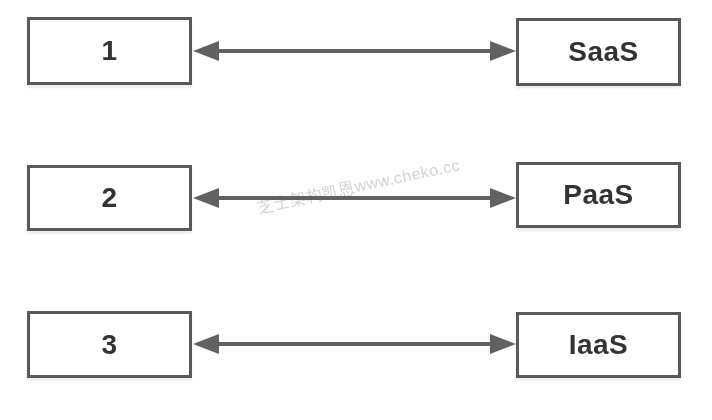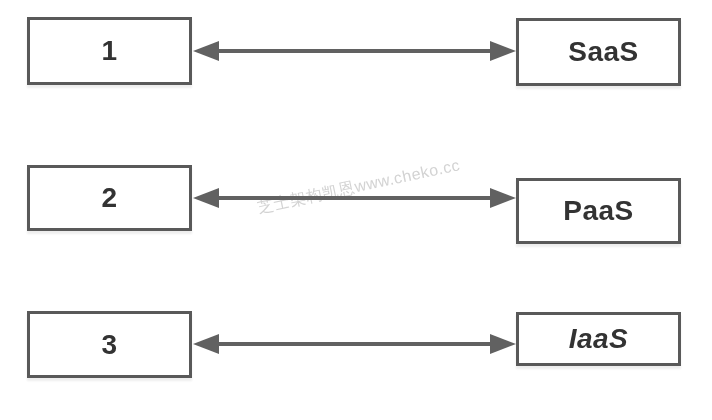--- a/index.html
+++ b/index.html
@@ -85,24 +85,24 @@
   <div class="node" style="left:27px; top:17px; height:68px;">
     <span class="node-label">1</span>
   </div>
   <div class="node" style="left:516px; top:18px; height:68px;padding-left:10px;">
     <span class="node-label">SaaS</span>
   </div>
 
   <div class="node" style="left:27px; top:165px; height:66px;">
     <span class="node-label">2</span>
   </div>
-  <div class="node" style="left:516px; top:178px; height:66px;">
+  <div class="node" style="left:516px; top:162px; height:66px;">
     <span class="node-label">PaaS</span>
   </div>
 
   <div class="node" style="left:27px; top:311px; height:67px;">
     <span class="node-label">3</span>
   </div>
-  <div class="node" style="left:516px; top:312px; height:54px;font-style:italic;">
+  <div class="node" style="left:516px; top:312px; height:66px;">
     <span class="node-label">IaaS</span>
   </div>
 
 </div>
 
 </body></html>

